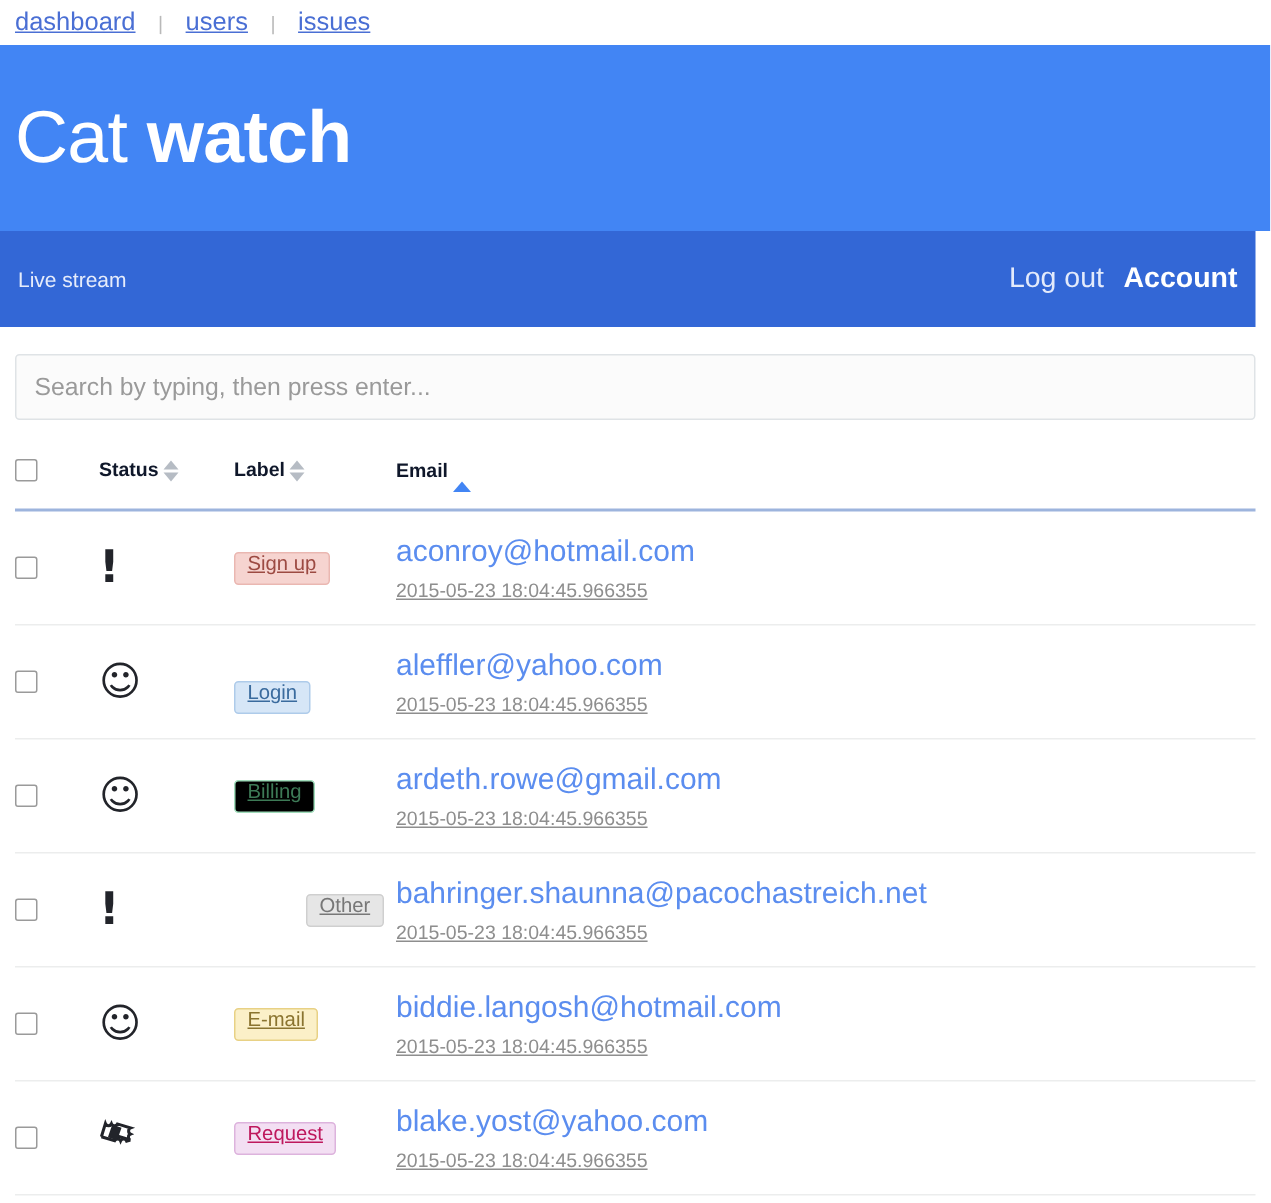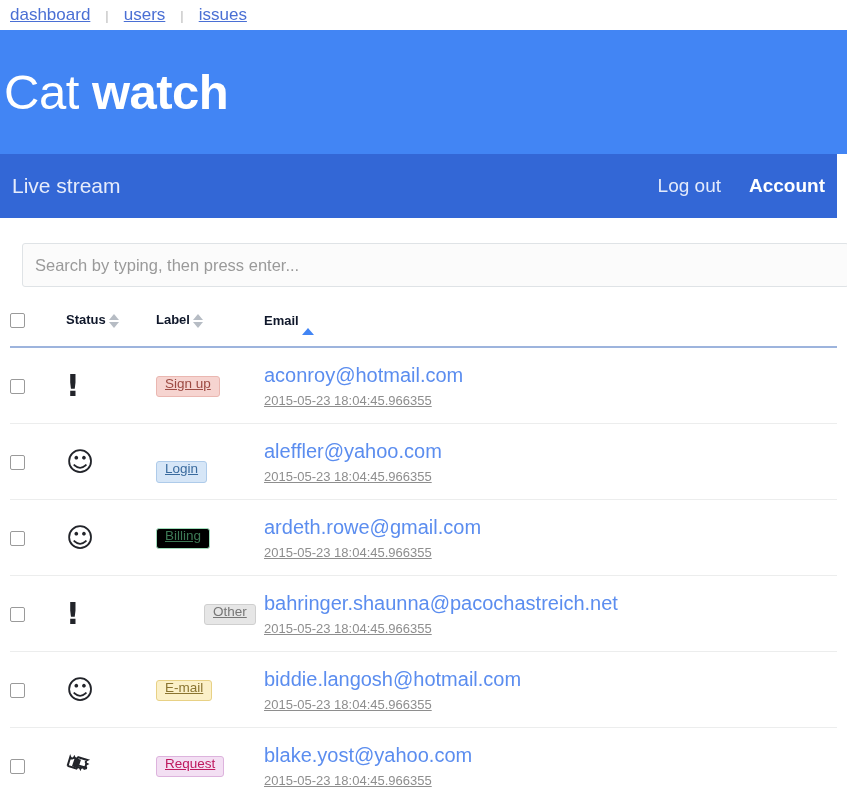--- a/index.html
+++ b/index.html
@@ -36,21 +36,21 @@
     padding: 0 11px;
     user-select: none;
   }
 
   
   .banner {
     background: #4285f4;
     height: 124px;
     display: flex;
     align-items: center;
-    padding-left: 4px;
+    padding-left: 10px;
     box-sizing: border-box;
   }
   .brand {
     color: #ffffff;
     font-size: 49px;
     line-height: 1;
     letter-spacing: -0.5px;
   }
   .brand .light { font-weight: 300; }
   .brand .bold { font-weight: 700; }
@@ -60,44 +60,44 @@
     background: #3367d6;
     height: 64px;
     width: 837px;
     display: flex;
     align-items: center;
     padding: 0 12px 0 12px;
     box-sizing: border-box;
   }
   .navbar .nav-left {
     color: #e6ecfb;
-    font-size: 21px;
+    font-size: 14px;
     font-weight: 400;
   }
   .navbar .nav-right {
     margin-left: auto;
     display: flex;
     align-items: center;
-    gap: 28px;
+    gap: 13px;
   }
   .navbar .nav-link {
     color: #e3eafb;
     font-size: 19px;
     text-decoration: none;
   }
   .navbar .nav-link.active {
     color: #ffffff;
     font-weight: 700;
   }
 
   
   .content {
     padding: 0 10px;
   }
-  .search-wrap { padding-top: 25px; margin-left: 12px; }
+  .search-wrap { padding-top: 18px; }
   .search-input {
     width: 827px;
     height: 44px;
     box-sizing: border-box;
     border: 1px solid #dfe3e6;
     border-radius: 3px;
     background: #fbfbfb;
     padding: 0 12px;
     font-size: 16.5px;
     color: #444;

